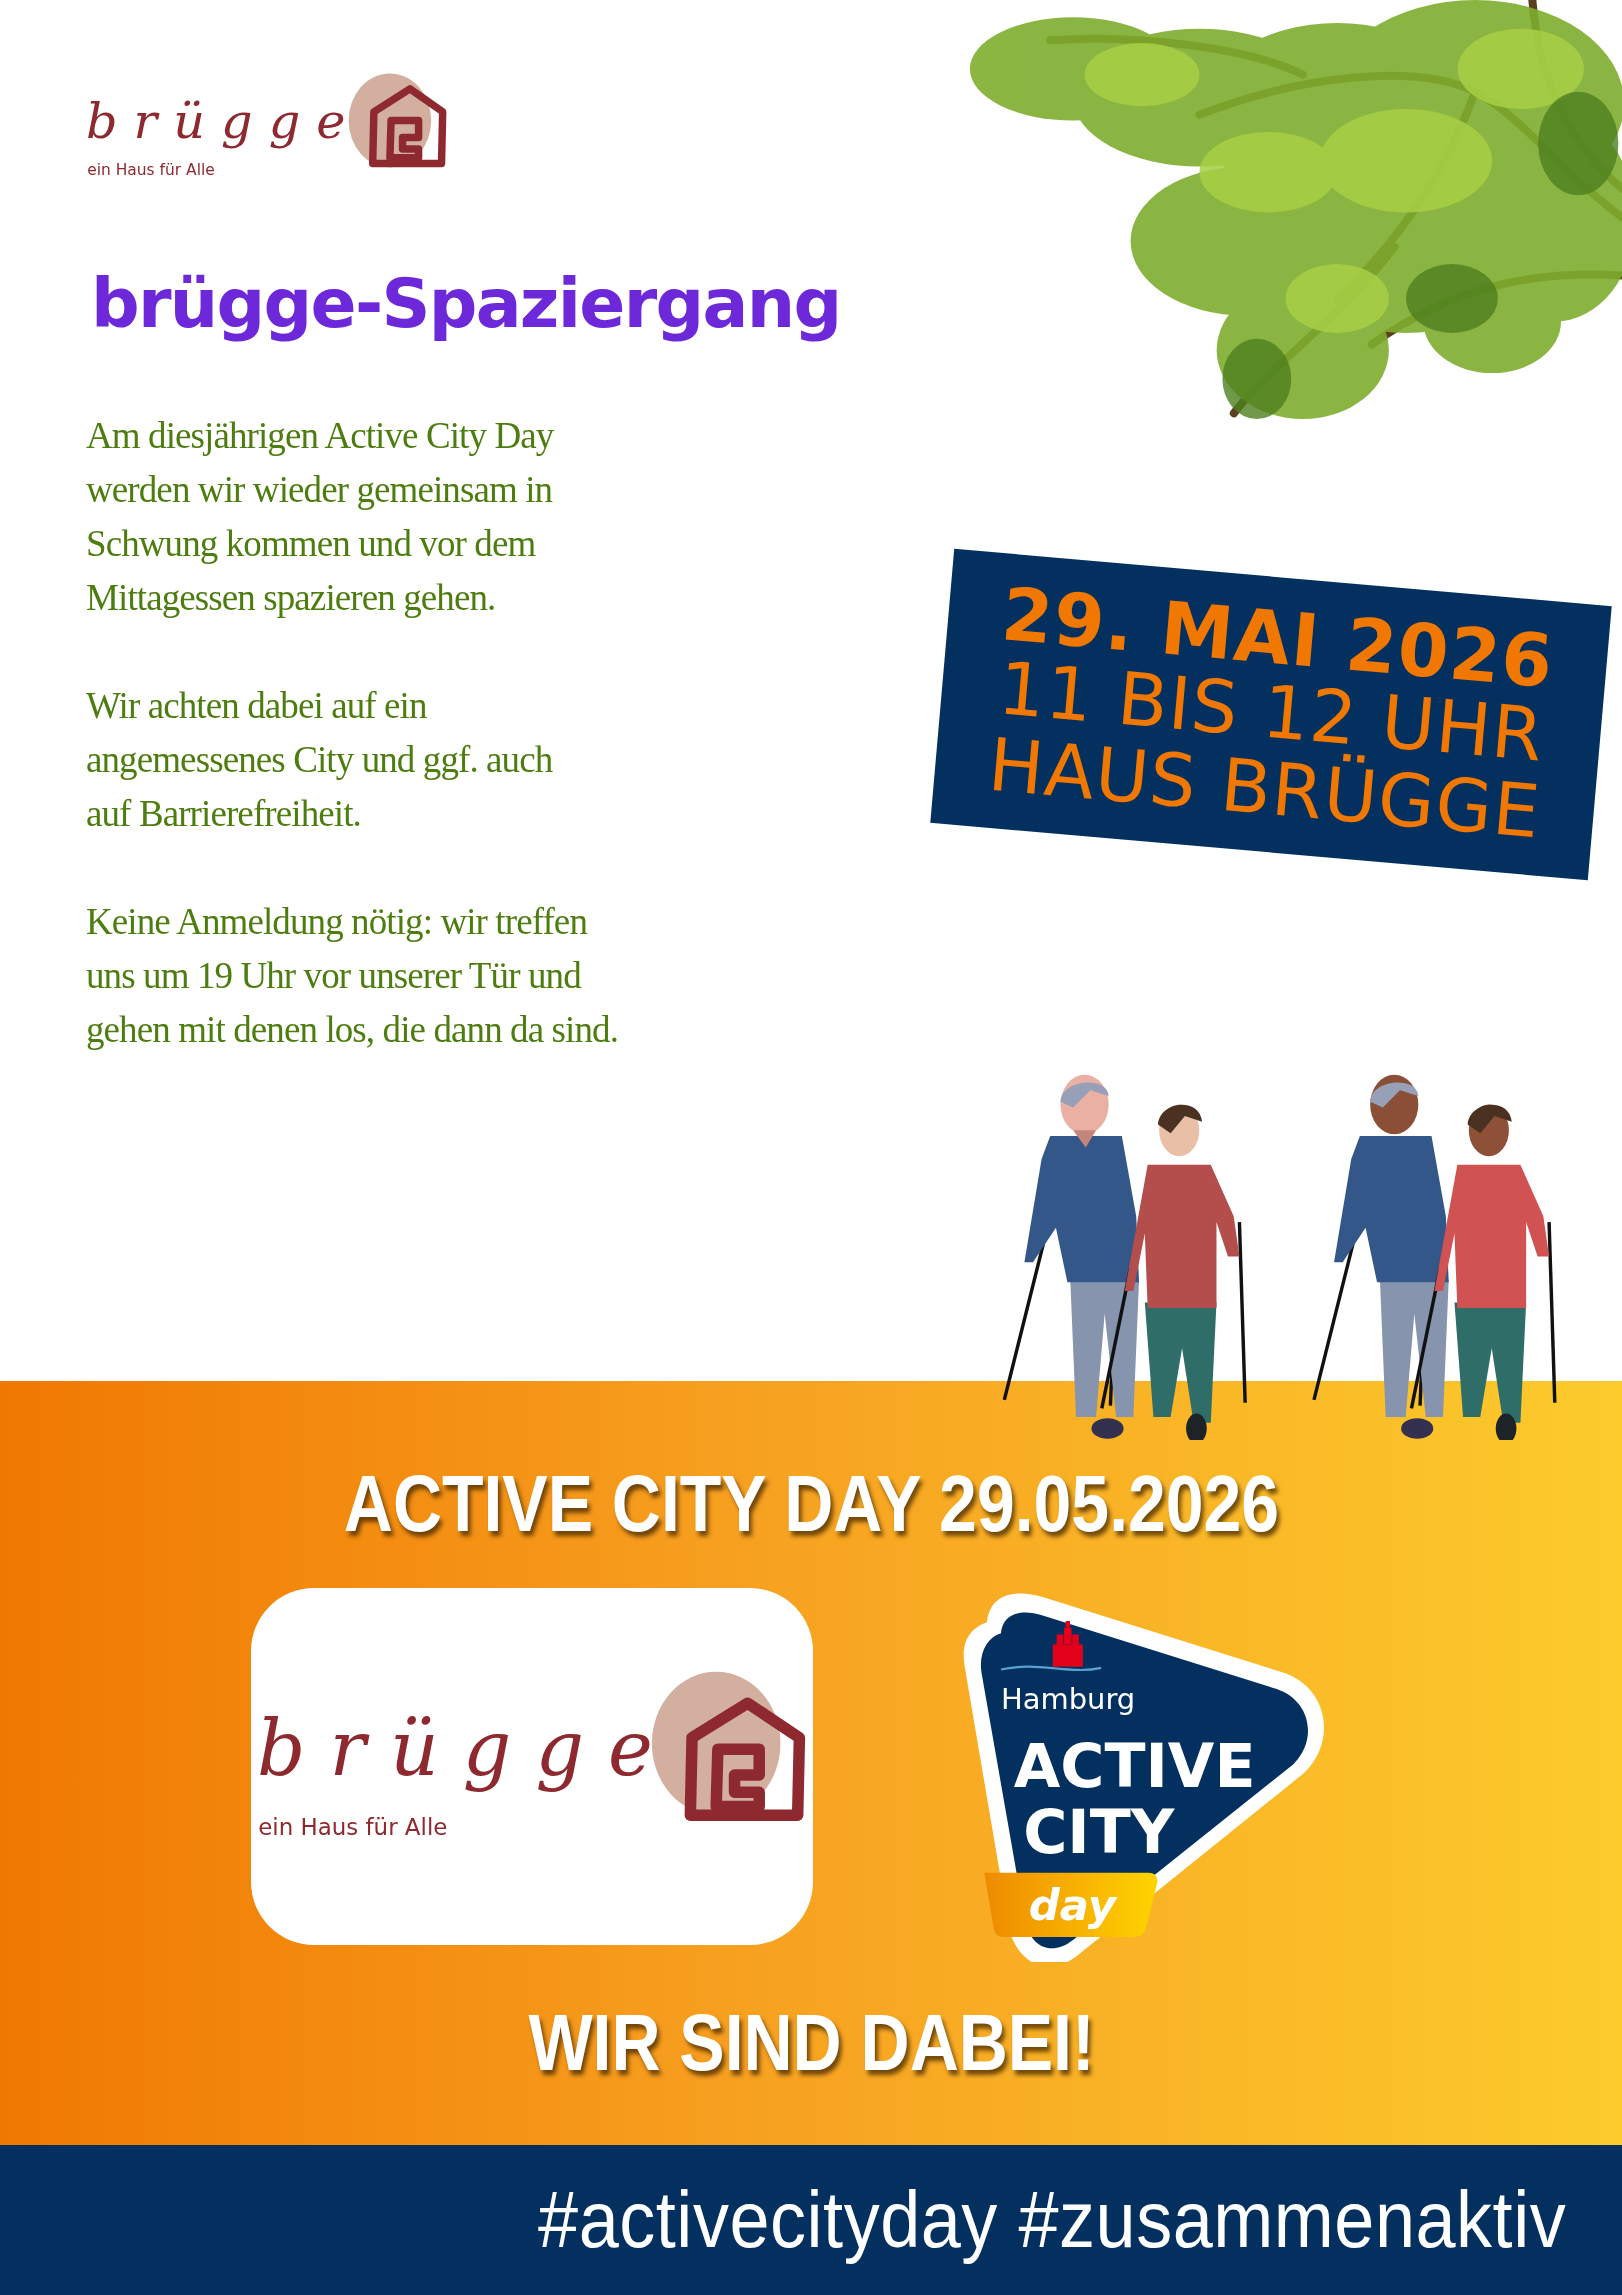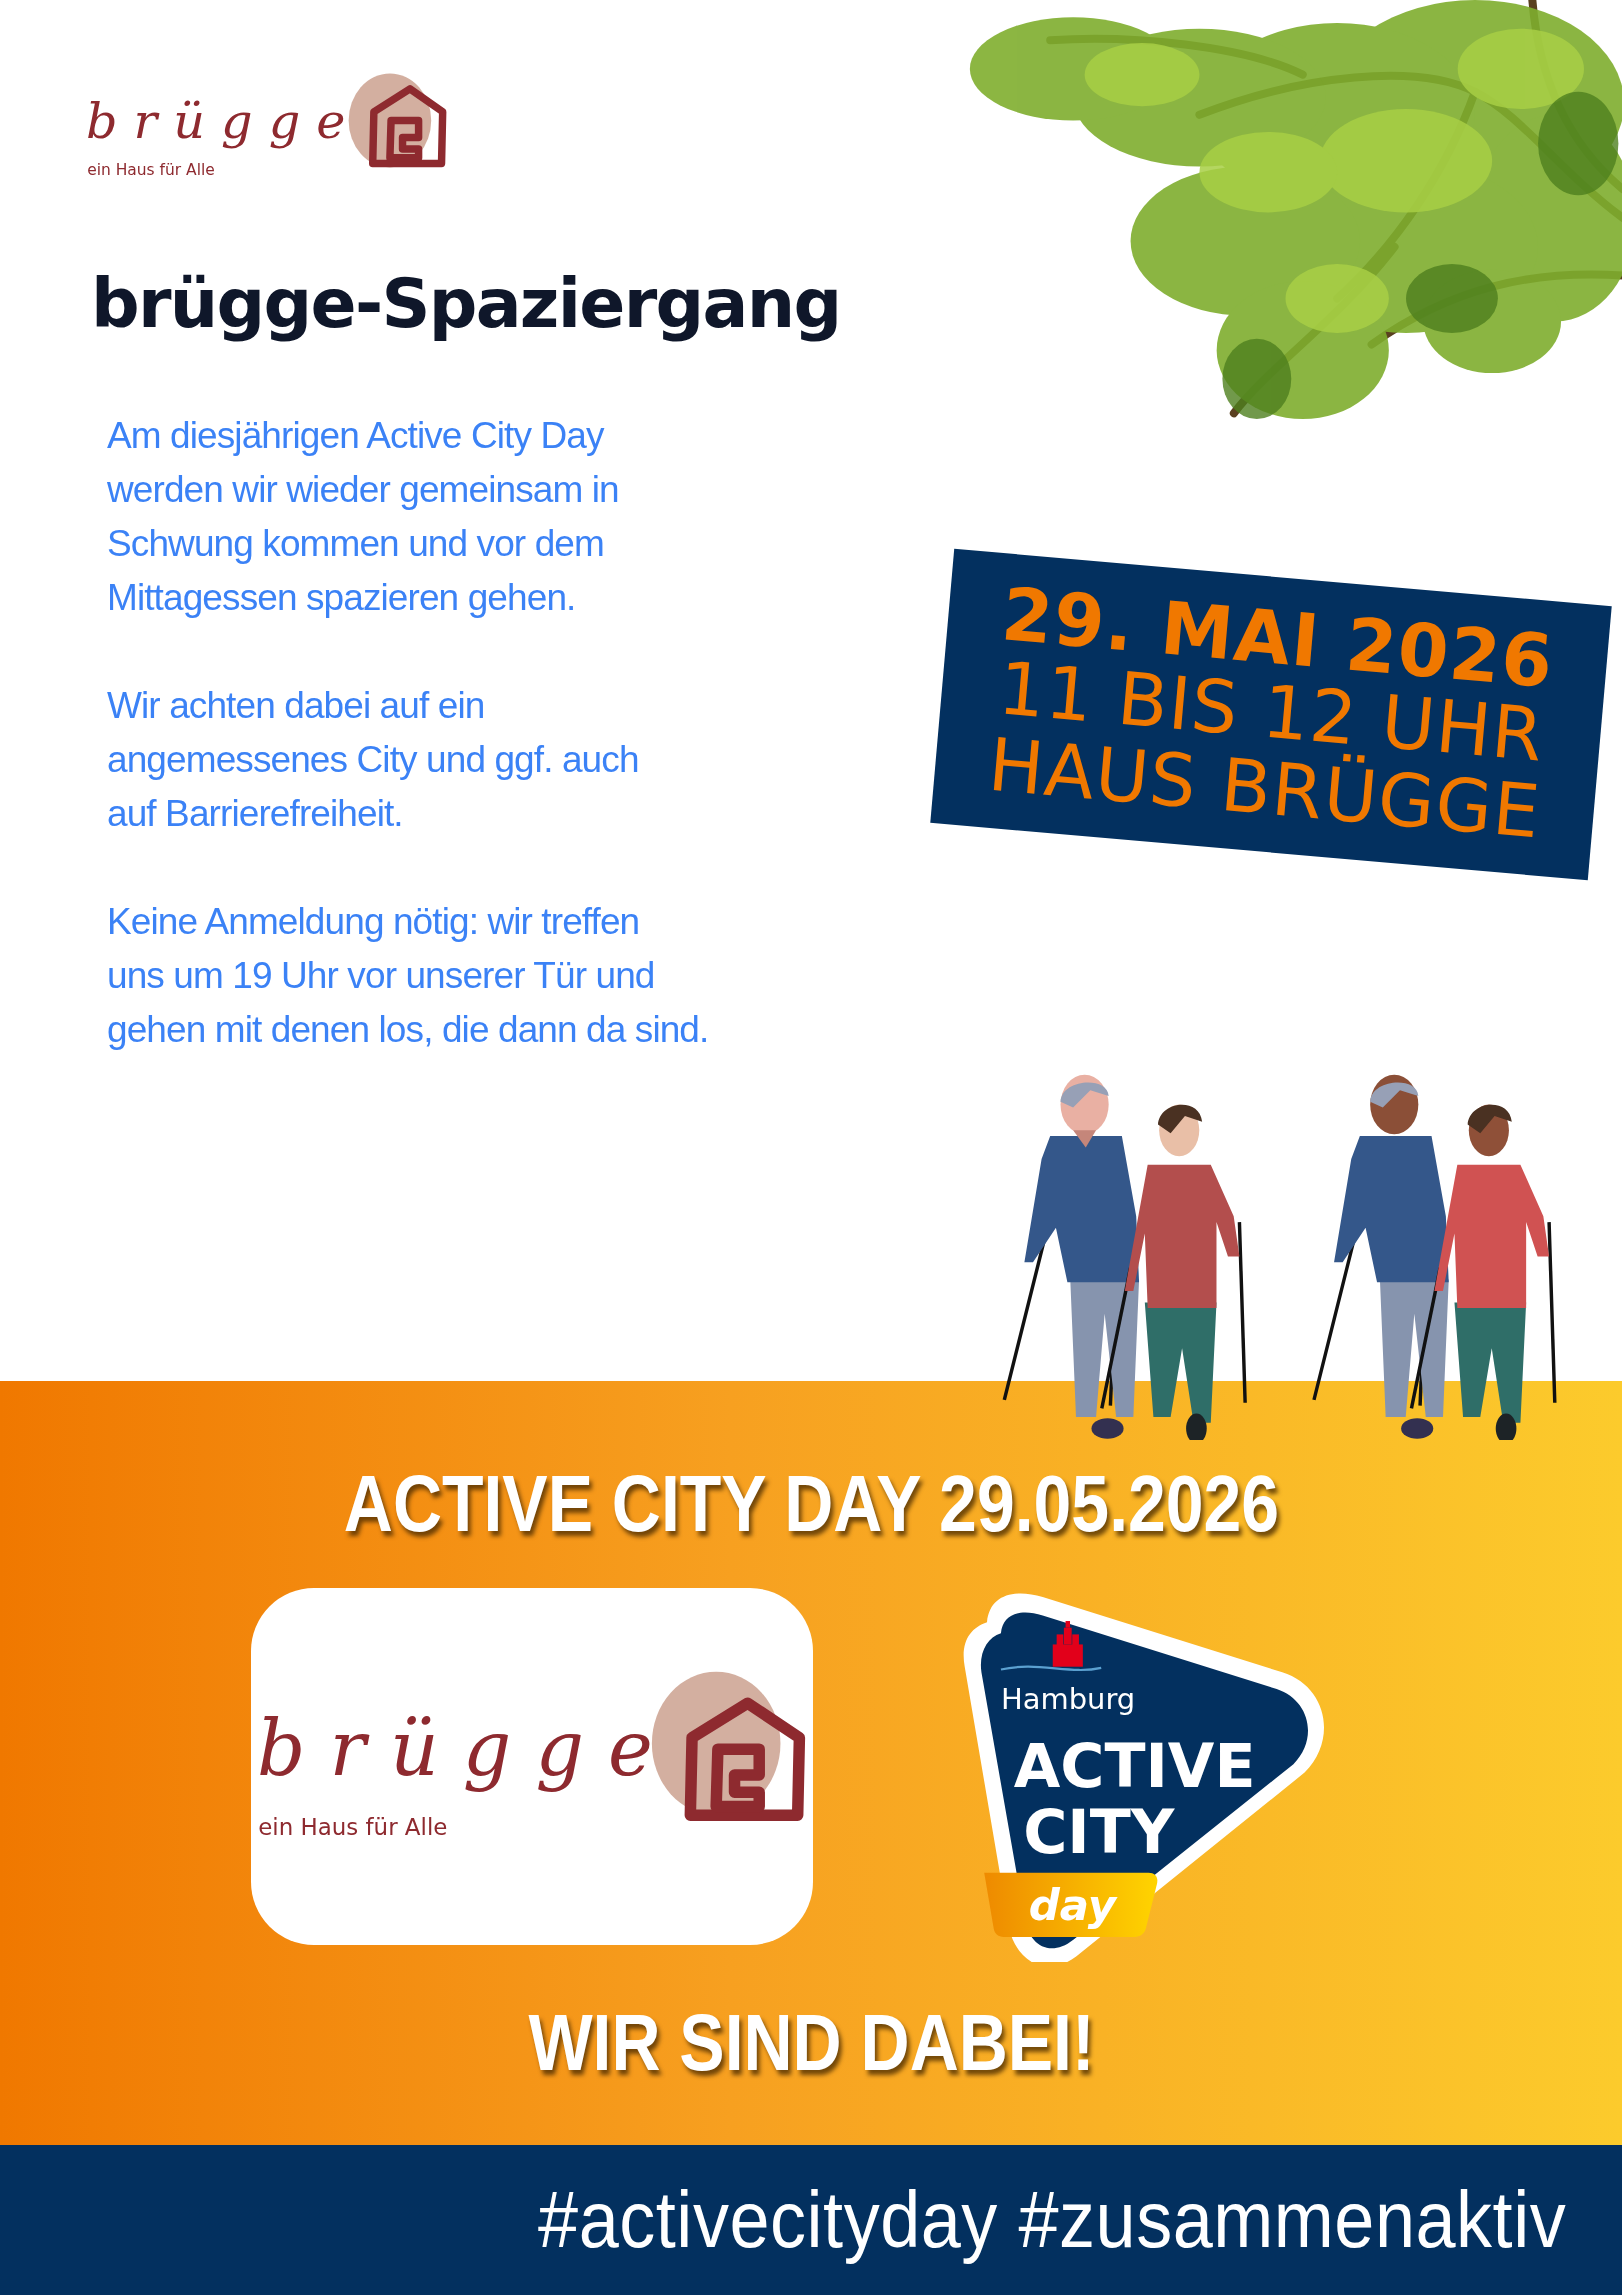--- a/index.html
+++ b/index.html
@@ -15,26 +15,26 @@
     .logo-top svg { width: 100%; height: 100%; }
 
     
     .tree { left: 901px; top: 0; width: 722px; height: 442px; }
     .tree svg { width: 100%; height: 100%; }
 
     
     .title {
       left: 91px; top: 270px; margin: 0;
       font-family: "DejaVu Sans", sans-serif; font-weight: bold;
-      font-size: 68px; letter-spacing: -1.7px; color: #0f172a; line-height: 1;
+      font-size: 68px; letter-spacing: -1.7px; color: #6d28d9; line-height: 1;
     }
     .body-text {
-      left: 107px; top: 409px; width: 815px;
-      font-family: Liberation Sans, sans-serif; font-size: 37px; line-height: 54px;
-      color: #3b82f6; letter-spacing: -0.9px;
+      left: 86px; top: 409px; width: 815px;
+      font-family: Liberation Serif, serif; font-size: 37px; line-height: 54px;
+      color: #4d7c0f; letter-spacing: -0.9px;
     }
     .body-text p { margin: 0 0 54px 0; white-space: pre-line; }
 
     
     .datebox {
       left: 941px; top: 577px; width: 660px; height: 275px;
       background: #03305F; transform: rotate(5deg); transform-origin: center;
       display: flex; flex-direction: column; justify-content: center; align-items: center;
     }
     .datebox .l1 {

